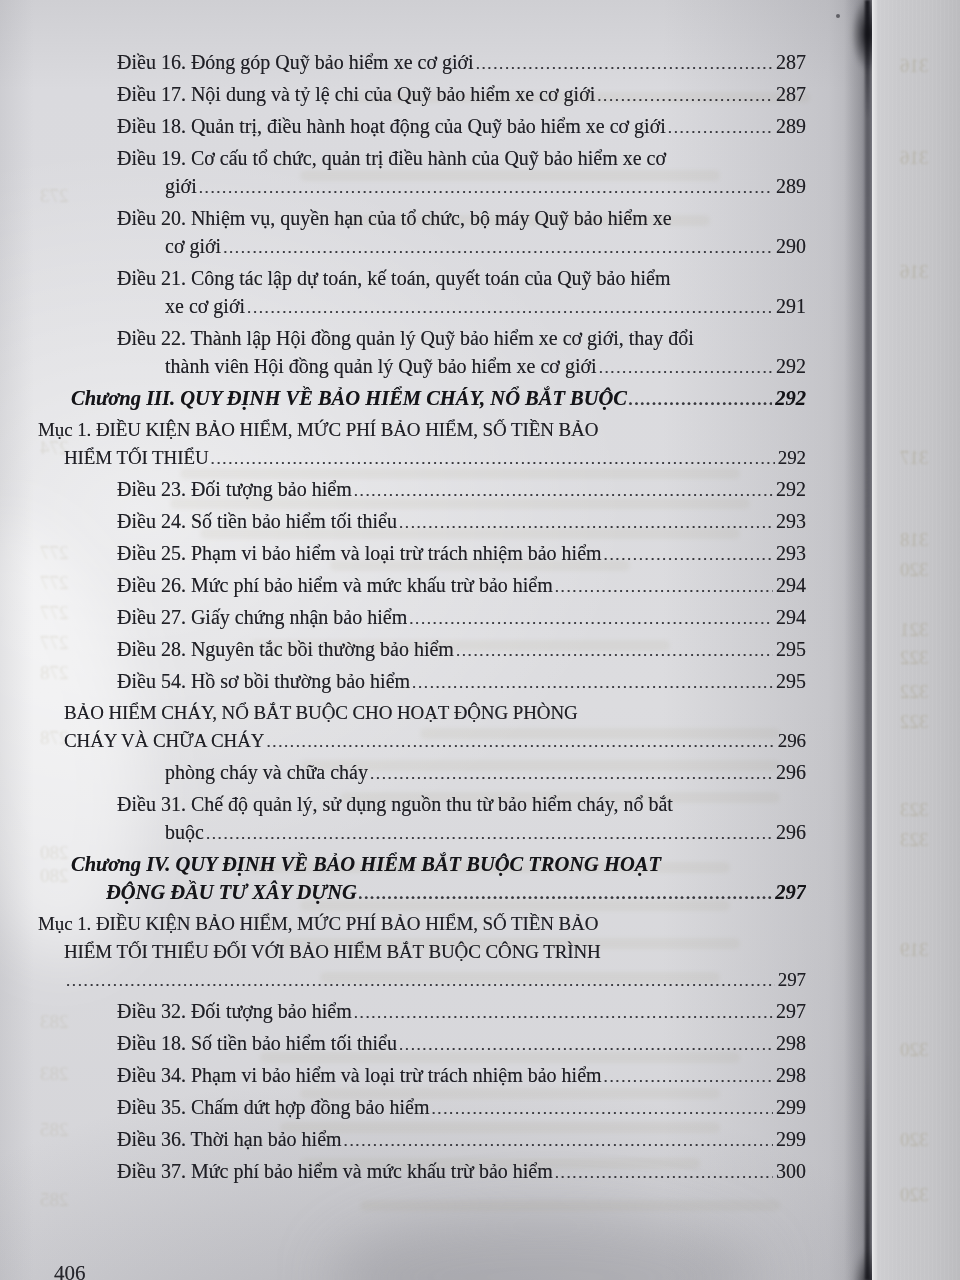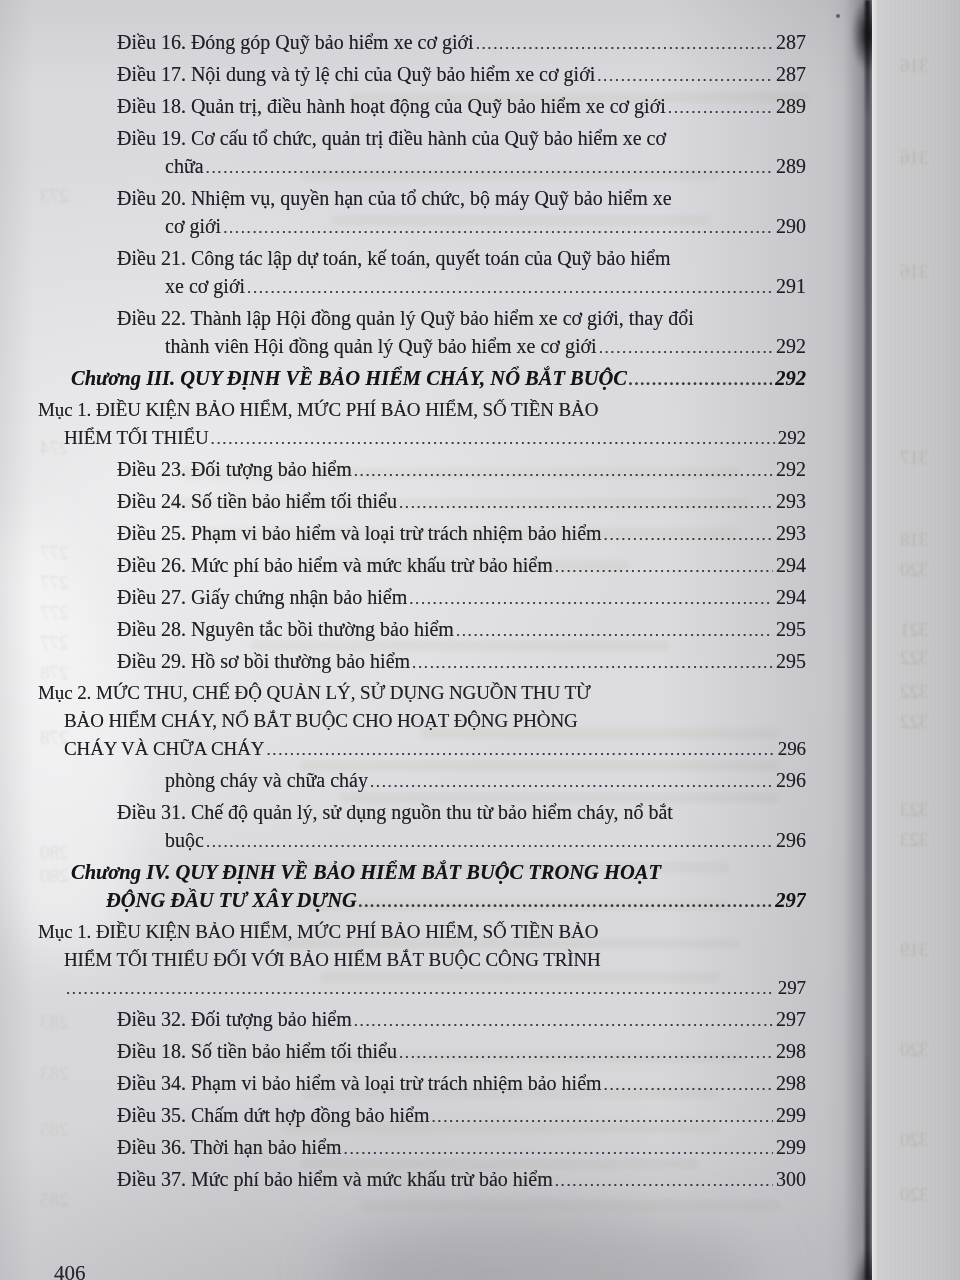--- a/index.html
+++ b/index.html
@@ -78,21 +78,21 @@
   }
   .ghost.left{opacity:.15;}
   .ghost.edge-n{opacity:.28;}
   .gbar{
     position:absolute;height:11px;background:#8f855a;opacity:.07;
     filter:blur(2.2px);border-radius:5px;
   }
 
   
   .toc{
-    position:absolute;left:0;top:28px;width:806px;z-index:5;
+    position:absolute;left:0;top:48px;width:806px;z-index:5;
     color:#1f1f25;font-size:20px;
     text-shadow:0 0 0.6px rgba(40,40,46,0.55);
   }
   .entry{margin-bottom:2px;}
   .line{display:flex;align-items:baseline;line-height:28px;overflow:hidden;}
   .t{white-space:pre;}
   .dots{
     flex:1 1 auto;min-width:8px;overflow:hidden;white-space:nowrap;
     letter-spacing:1.6px;font-size:17px;color:#2a2a30;opacity:.92;margin:0 3px 0 2px;
   }
@@ -174,21 +174,21 @@
             <span class="t">Điều 18. Quản trị, điều hành hoạt động của Quỹ bảo hiểm xe cơ giới</span>
             <span class="dots"></span>
             <span class="pg">289</span>
           </div>
         </div>
         <div class="entry dieu">
           <div class="line first">
             <span class="t">Điều 19. Cơ cấu tổ chức, quản trị điều hành của Quỹ bảo hiểm xe cơ</span>
           </div>
           <div class="line last">
-            <span class="t">chữa</span>
+            <span class="t">giới</span>
             <span class="dots"></span>
             <span class="pg">289</span>
           </div>
         </div>
         <div class="entry dieu">
           <div class="line first">
             <span class="t">Điều 20. Nhiệm vụ, quyền hạn của tổ chức, bộ máy Quỹ bảo hiểm xe</span>
           </div>
           <div class="line last">
             <span class="t">cơ giới</span>
@@ -270,29 +270,26 @@
         </div>
         <div class="entry dieu">
           <div class="line first last">
             <span class="t">Điều 28. Nguyên tắc bồi thường bảo hiểm</span>
             <span class="dots"></span>
             <span class="pg">295</span>
           </div>
         </div>
         <div class="entry dieu">
           <div class="line first last">
-            <span class="t">Điều 29. Hồ sơ bồi thường bảo hiểm</span>
+            <span class="t">Điều 54. Hồ sơ bồi thường bảo hiểm</span>
             <span class="dots"></span>
             <span class="pg">295</span>
           </div>
         </div>
         <div class="entry muc">
-          <div class="line first">
-            <span class="t">Mục 2. MỨC THU, CHẾ ĐỘ QUẢN LÝ, SỬ DỤNG NGUỒN THU TỪ</span>
-          </div>
           <div class="line">
             <span class="t">BẢO HIỂM CHÁY, NỔ BẮT BUỘC CHO HOẠT ĐỘNG PHÒNG</span>
           </div>
           <div class="line last">
             <span class="t">CHÁY VÀ CHỮA CHÁY</span>
             <span class="dots"></span>
             <span class="pg">296</span>
           </div>
         </div>
         <div class="entry dieu">

